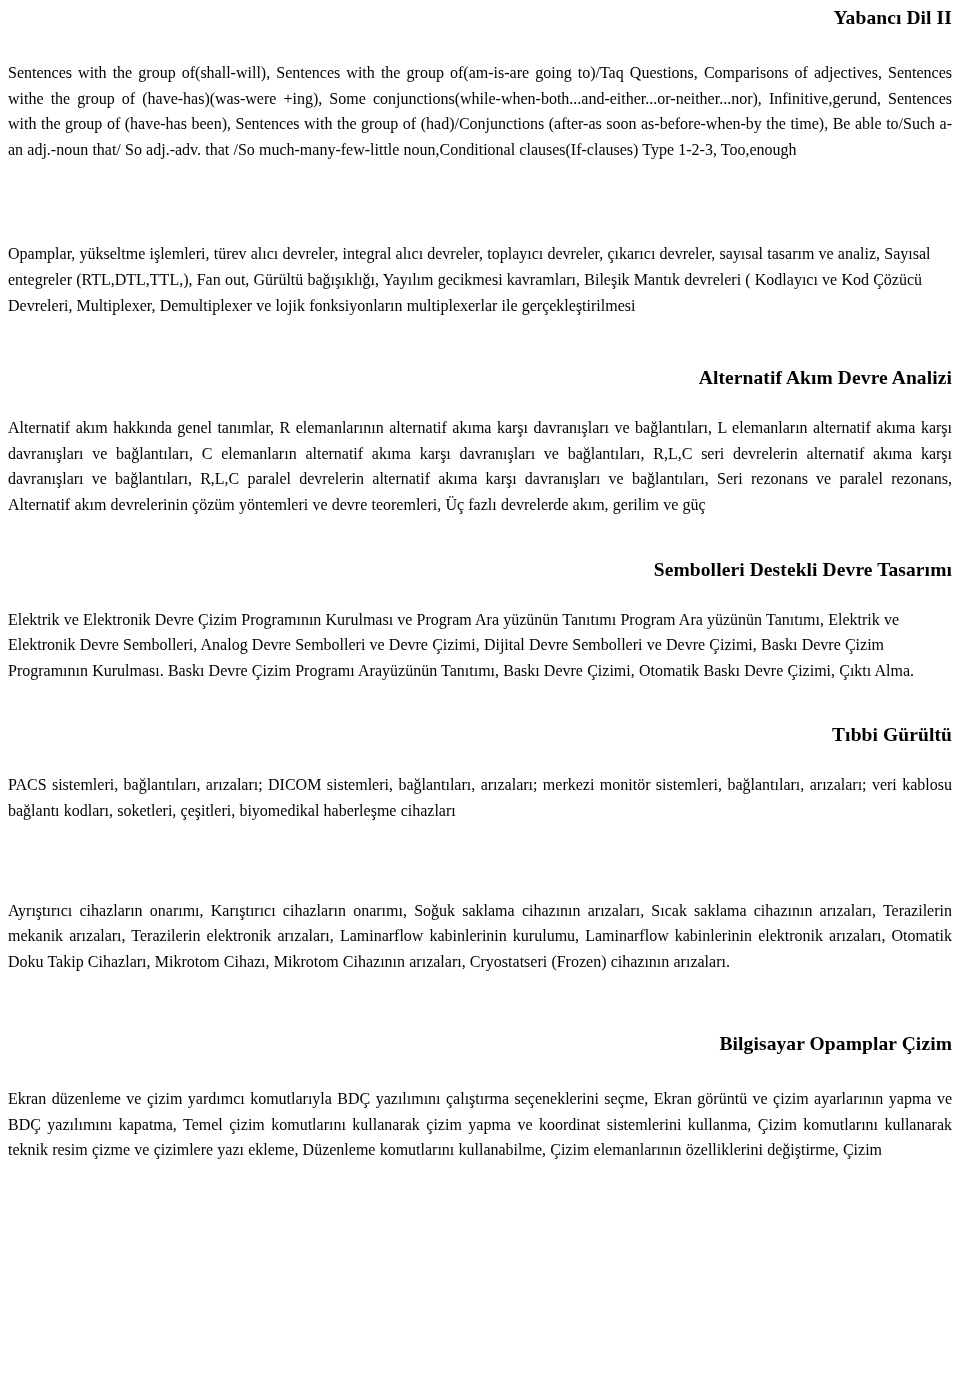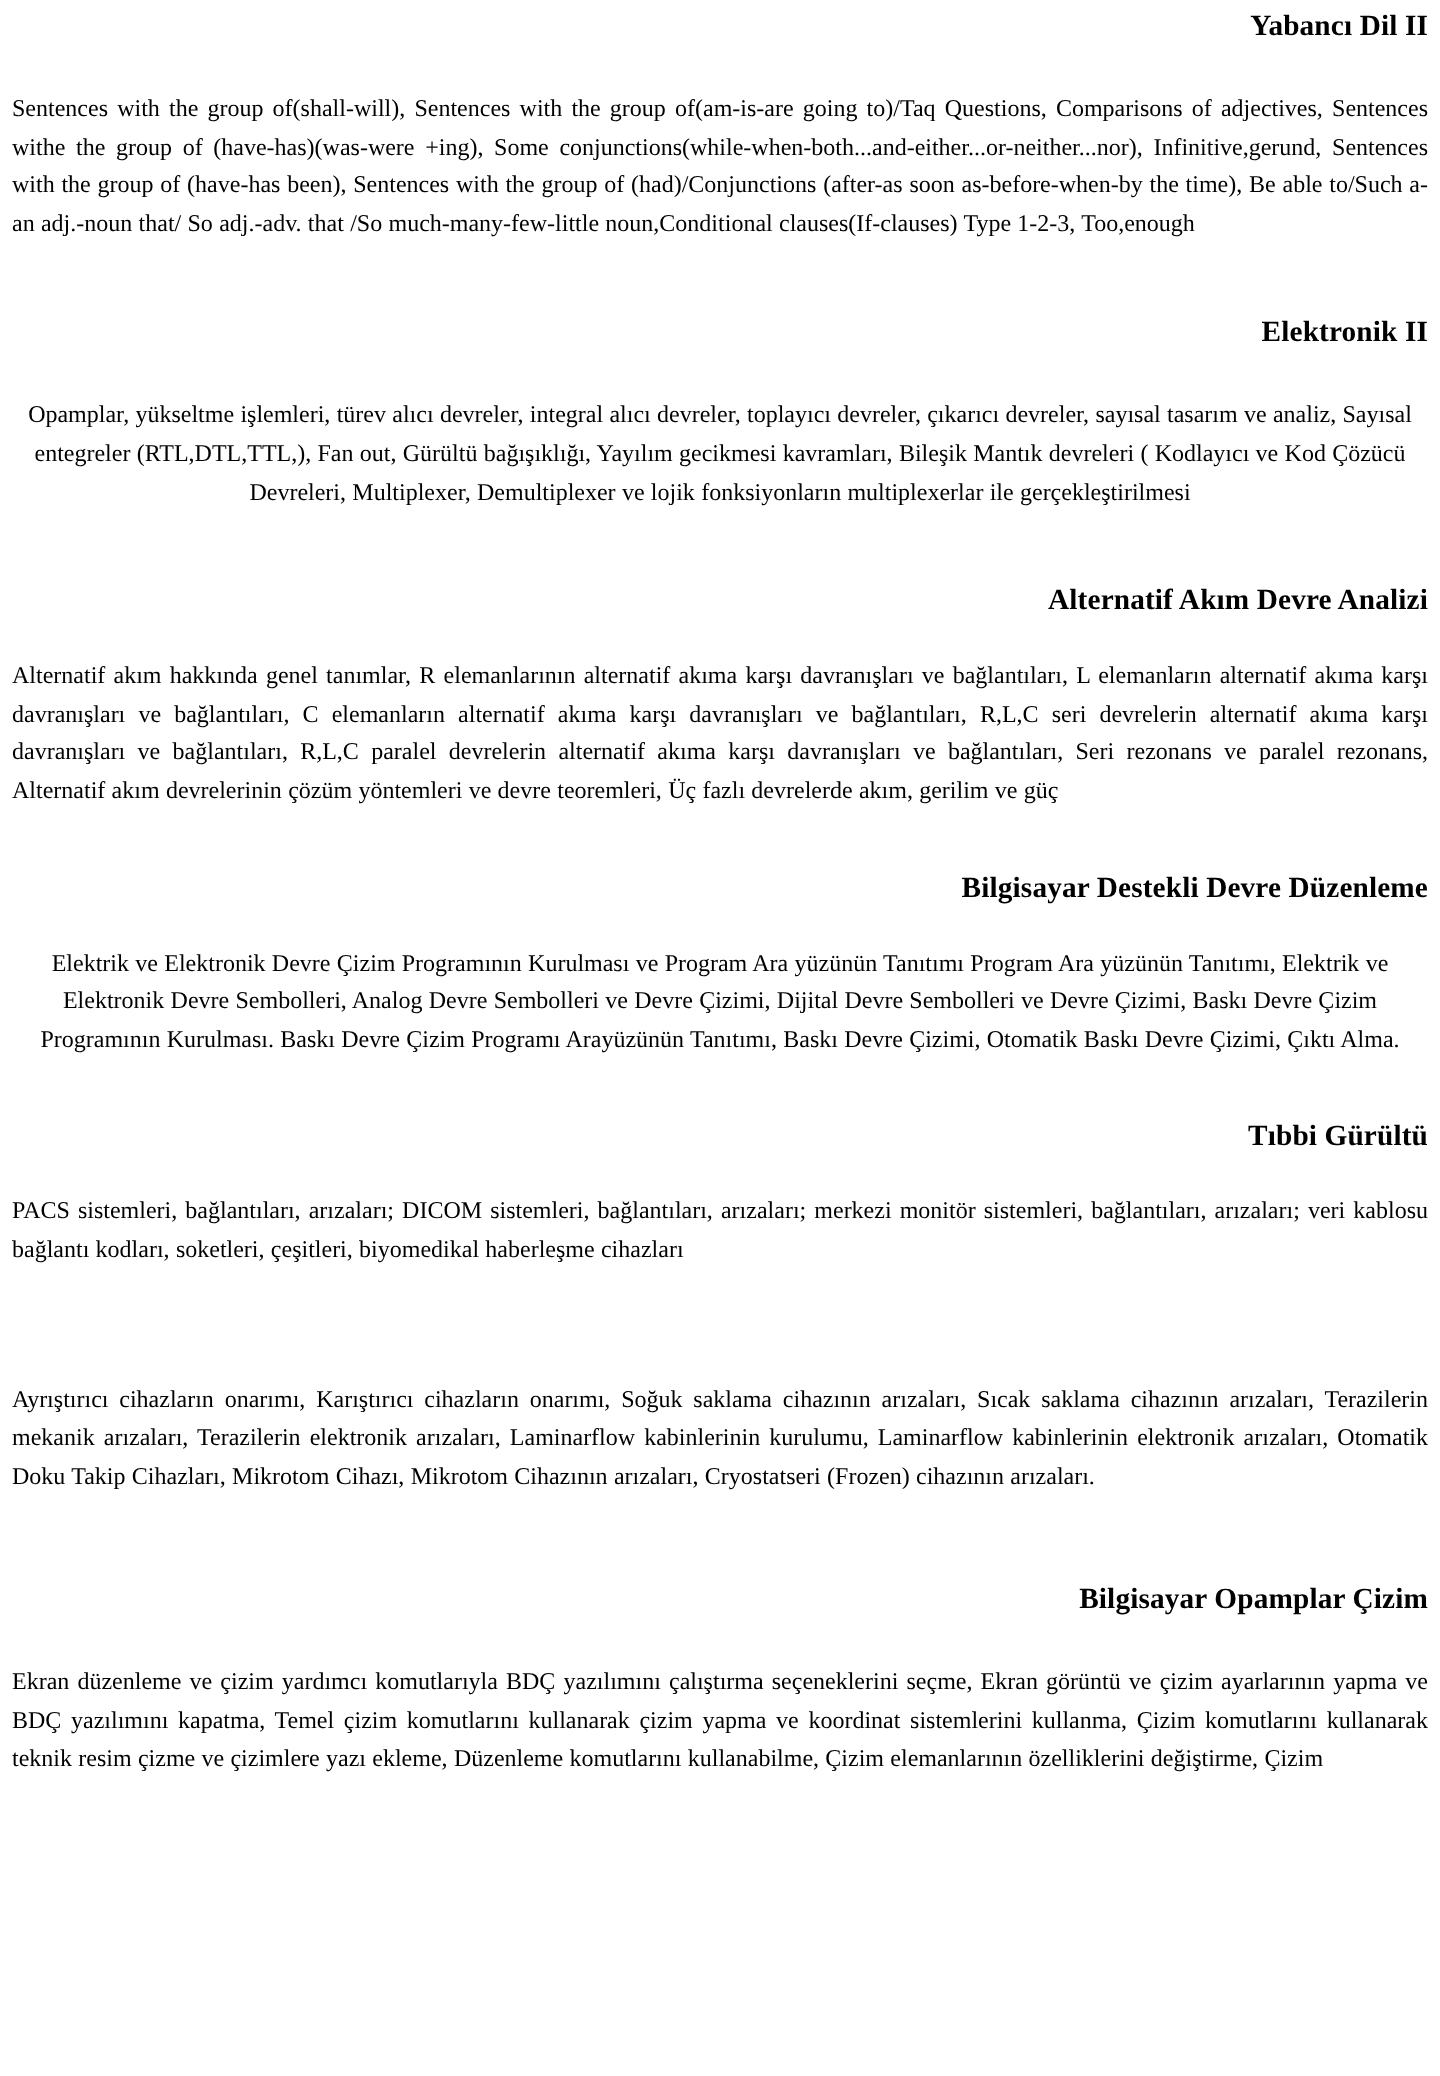--- a/index.html
+++ b/index.html
@@ -37,21 +37,21 @@
     font-family: Liberation Serif, serif;
     font-size: 16px;
     line-height: 25.6px;
     margin: 0;
     padding: 0;
     text-align: justify;
     text-justify: inter-word;
     word-spacing: 0.2px;
   }
   p.section-body.left {
-    text-align: center;
+    text-align: left;
   }
   
   .gap-heading-body { height: 31px; }
   .gap-body-heading { height: 48px; }
   .gap-body-heading-sm { height: 40px; }
   .gap-tight { height: 26px; }
   .gap-xtight { height: 18px; }
   .block { margin: 0; padding: 0; }
 </style>
 </head>
@@ -62,37 +62,36 @@
 
     <div class="block">
       <h2 class="section-heading">Yabancı Dil II</h2>
       <div class="gap-heading-body"></div>
       <p class="section-body">Sentences with the group of(shall-will), Sentences with the group of(am-is-are going to)/Taq Questions, Comparisons of adjectives, Sentences withe the group of (have-has)(was-were +ing), Some conjunctions(while-when-both...and-either...or-neither...nor), Infinitive,gerund, Sentences with the group of (have-has been), Sentences with the group of (had)/Conjunctions (after-as soon as-before-when-by the time), Be able to/Such a-an adj.-noun that/ So adj.-adv. that /So much-many-few-little noun,Conditional clauses(If-clauses) Type 1-2-3, Too,enough</p>
     </div>
 
     <div class="gap-body-heading"></div>
 
     <div class="block">
-      <h2 class="section-heading">Elektronik II</h2>
       <div class="gap-heading-body"></div>
       <p class="section-body left">Opamplar, yükseltme işlemleri, türev alıcı devreler, integral alıcı devreler, toplayıcı devreler, çıkarıcı devreler, sayısal tasarım ve analiz, Sayısal entegreler (RTL,DTL,TTL,), Fan out, Gürültü bağışıklığı, Yayılım gecikmesi kavramları, Bileşik Mantık devreleri ( Kodlayıcı ve Kod Çözücü Devreleri, Multiplexer, Demultiplexer ve lojik fonksiyonların multiplexerlar ile gerçekleştirilmesi</p>
     </div>
 
     <div class="gap-body-heading"></div>
 
     <div class="block">
       <h2 class="section-heading">Alternatif Akım Devre Analizi</h2>
       <div class="gap-tight"></div>
       <p class="section-body">Alternatif akım hakkında genel tanımlar, R elemanlarının alternatif akıma karşı davranışları ve bağlantıları, L elemanların alternatif akıma karşı davranışları ve bağlantıları, C elemanların alternatif akıma karşı davranışları ve bağlantıları, R,L,C seri devrelerin alternatif akıma karşı davranışları ve bağlantıları, R,L,C paralel devrelerin alternatif akıma karşı davranışları ve bağlantıları, Seri rezonans ve paralel rezonans, Alternatif akım devrelerinin çözüm yöntemleri ve devre teoremleri, Üç fazlı devrelerde akım, gerilim ve güç</p>
     </div>
 
     <div class="gap-body-heading-sm"></div>
 
     <div class="block">
-      <h2 class="section-heading">Bilgisayar Destekli Devre Düzenleme</h2>
+      <h2 class="section-heading">Sembolleri Destekli Devre Tasarımı</h2>
       <div class="gap-tight"></div>
       <p class="section-body left">Elektrik ve Elektronik Devre Çizim Programının Kurulması ve Program Ara yüzünün Tanıtımı Program Ara yüzünün Tanıtımı, Elektrik ve Elektronik Devre Sembolleri, Analog Devre Sembolleri ve Devre Çizimi, Dijital Devre Sembolleri ve Devre Çizimi, Baskı Devre Çizim Programının Kurulması. Baskı Devre Çizim Programı Arayüzünün Tanıtımı, Baskı Devre Çizimi, Otomatik Baskı Devre Çizimi, Çıktı Alma.</p>
     </div>
 
     <div class="gap-body-heading-sm"></div>
 
     <div class="block">
       <h2 class="section-heading">Tıbbi Gürültü</h2>
       <div class="gap-tight"></div>
       <p class="section-body">PACS sistemleri, bağlantıları, arızaları; DICOM sistemleri, bağlantıları, arızaları; merkezi monitör sistemleri, bağlantıları, arızaları; veri kablosu bağlantı kodları, soketleri, çeşitleri, biyomedikal haberleşme cihazları</p>

